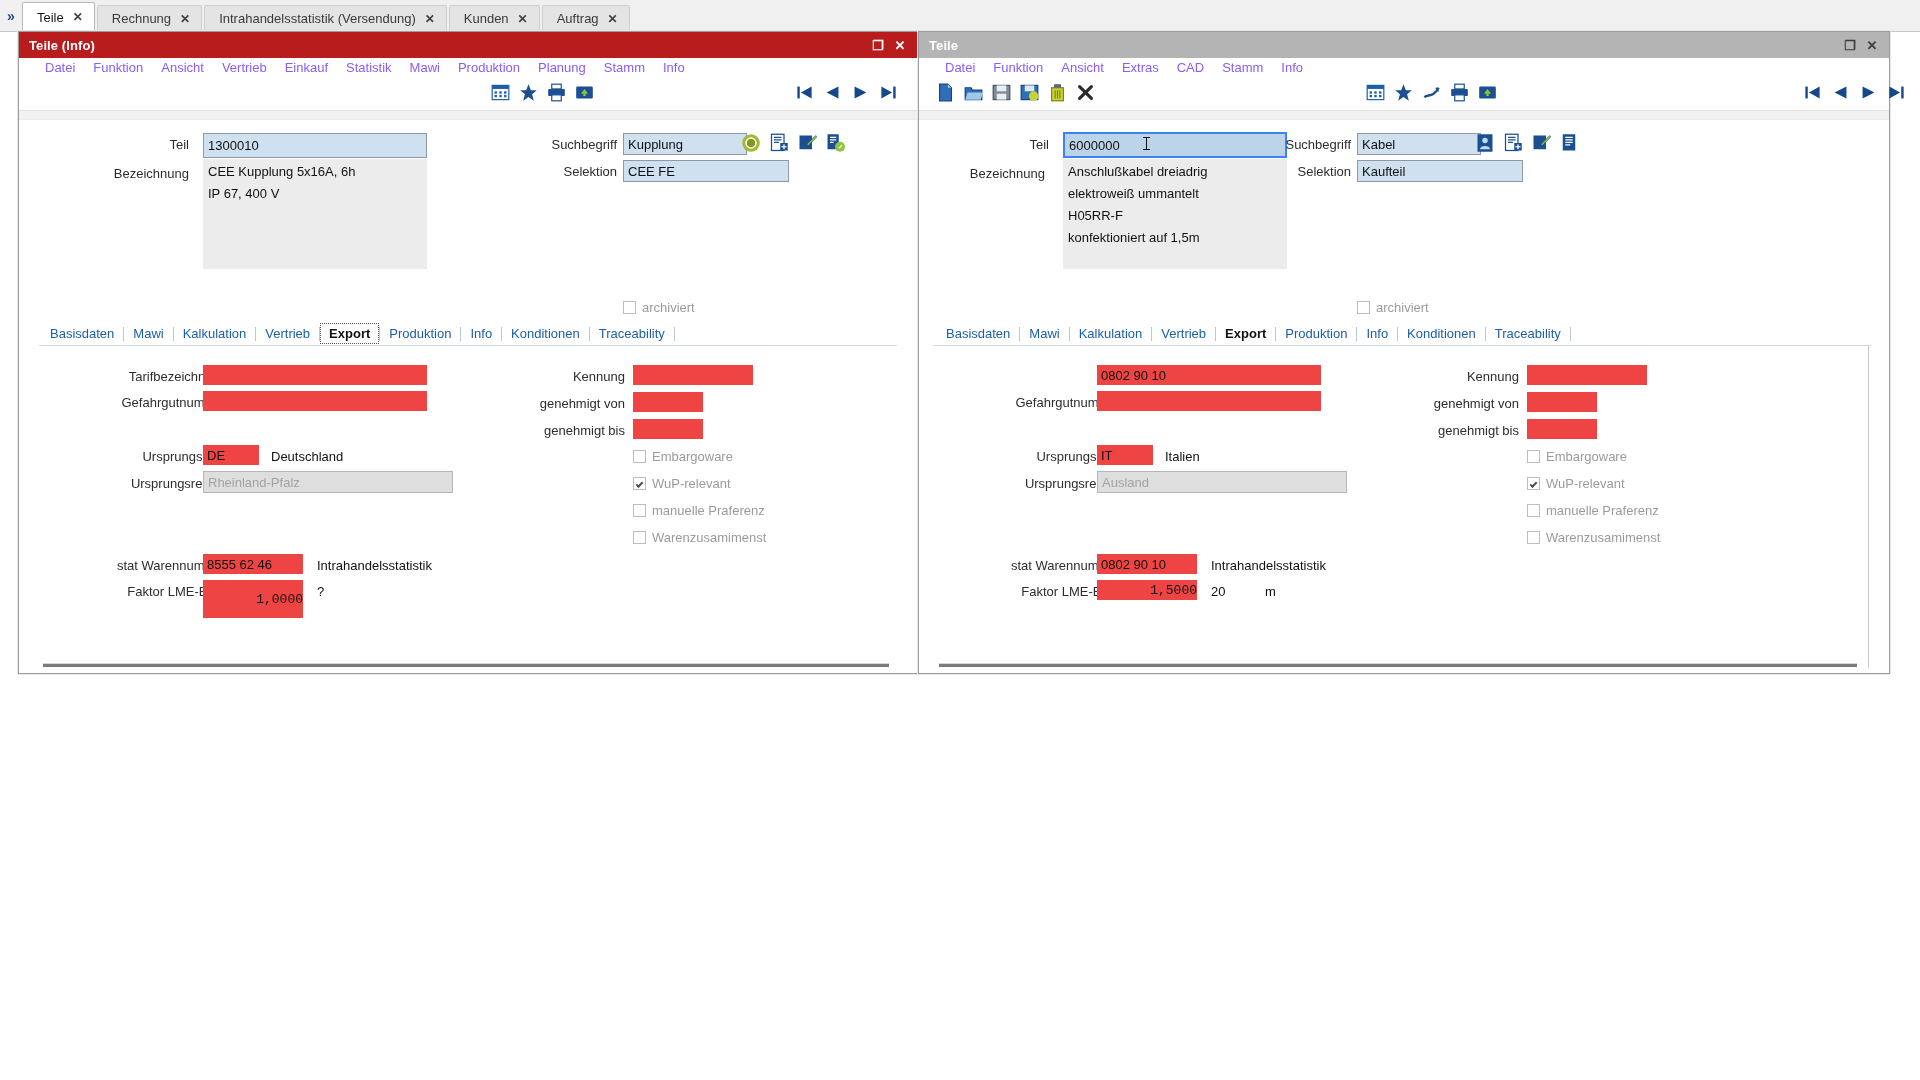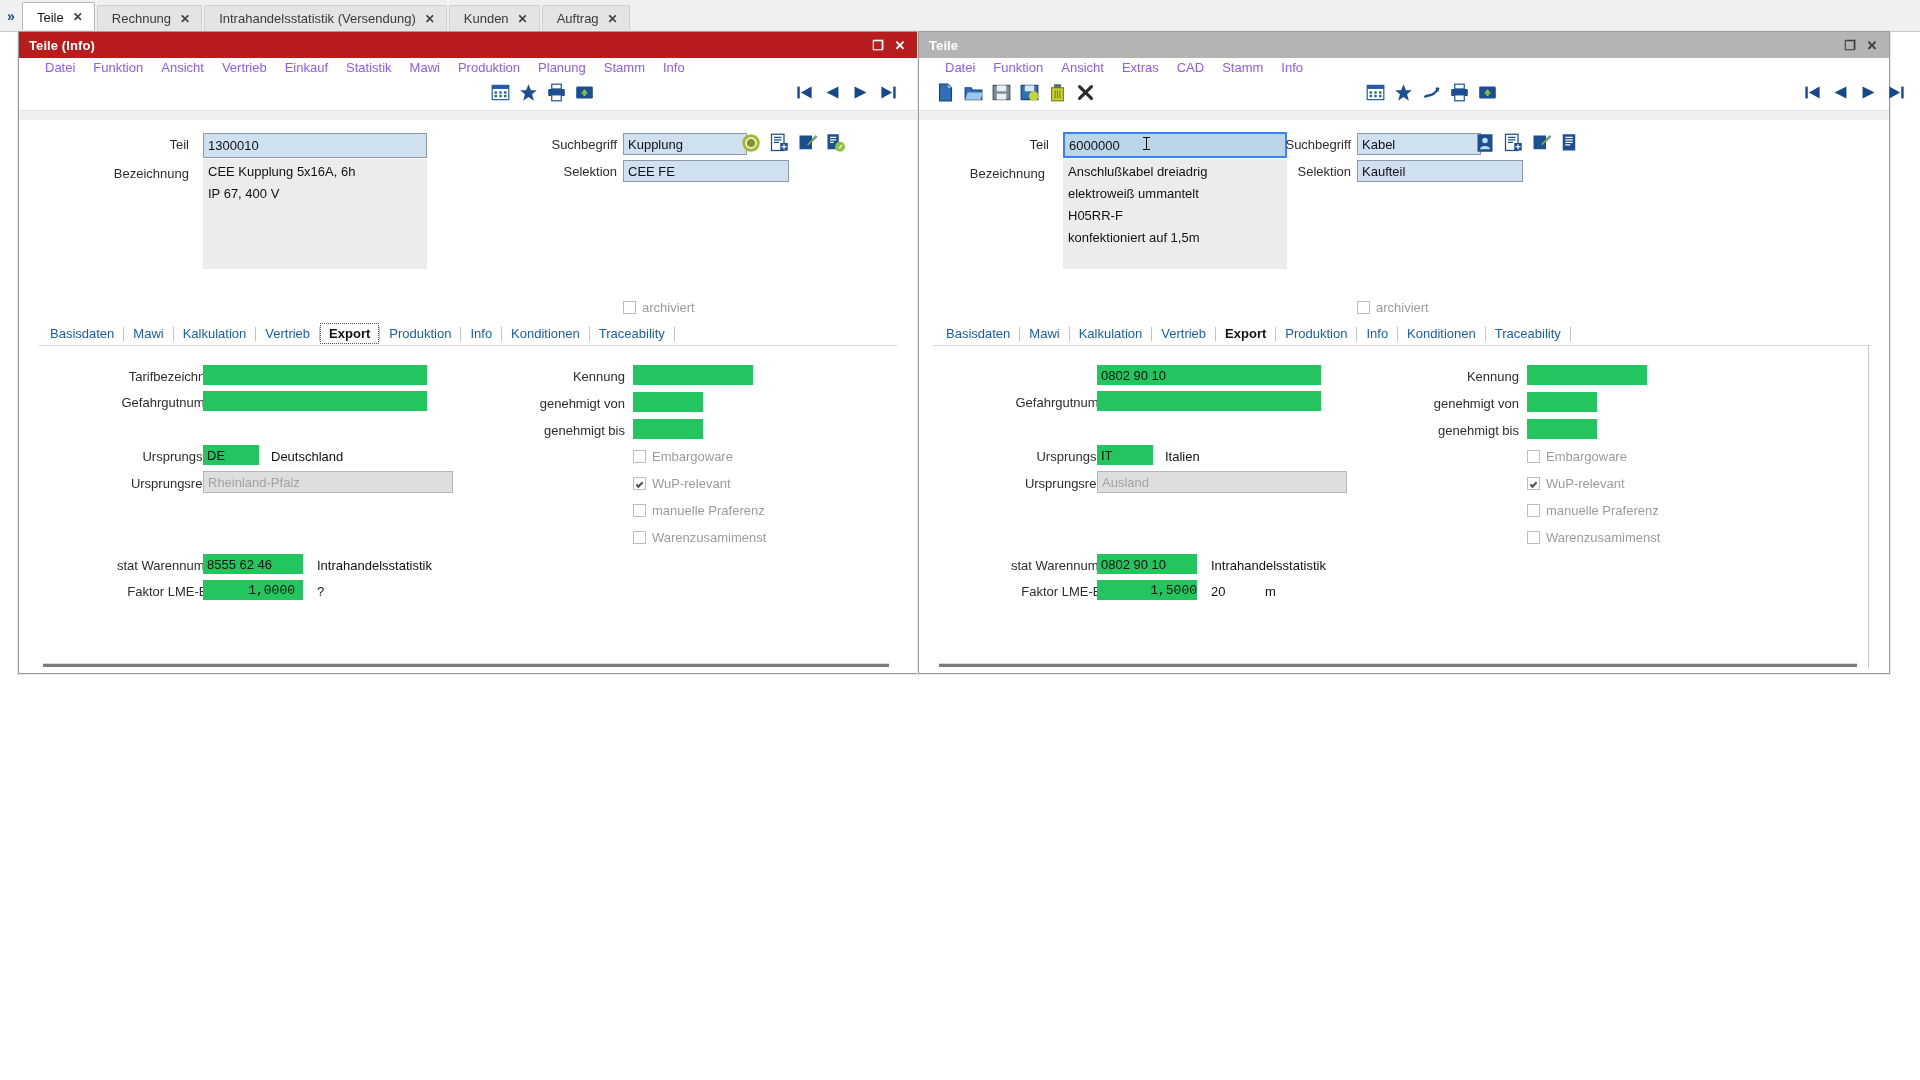--- a/index.html
+++ b/index.html
@@ -92,21 +92,21 @@
   .val{
     position:absolute;font-size:13px;color:#111;white-space:nowrap;
   }
   .fld{
     position:absolute;box-sizing:border-box;
     font-size:13px;color:#111;
     display:flex;align-items:center;
     padding-left:4px;
     white-space:nowrap;
   }
-  .fld.ro{background:#22c55e;border:none;}
+  .fld.ro{background:#ef4444;border:none;}
   .fld.edit{background:#cfe0f0;border:1px solid #8d9aa6;}
   .fld.focus{background:#bcd4ea;border:2px solid #3b82f6;}
   .fld.gray{background:#dedede;color:#a3a3a3;border:1px solid #b6b6b6;}
   .fld.memo{background:#ececec;align-items:flex-start;padding-top:2px;display:block;}
   .memoline{line-height:22px;padding-left:1px;font-size:13px;color:#111;}
   
   .cbx{position:absolute;display:flex;align-items:center;gap:6px;font-size:13px;color:#2d2d2d;white-space:nowrap;}
   .cbx .box{
     width:11px;height:11px;border:1px solid #9a9a9a;background:#ffffff;
     display:inline-block;position:relative;flex:none;
@@ -411,21 +411,21 @@
       <span>Warenzusamimenst</span>
     </div>
 
     <span class="lbl" style="left:44px;top:212px;width:144px;">stat Warennummer</span>
     <div class="fld ro" style="left:164px;top:208px;width:100px;height:20px;">
       <span>8555 62 46</span>
     </div>
     <span class="val" style="left:278px;top:212px;">Intrahandelsstatistik</span>
 
     <span class="lbl" style="left:64px;top:238px;width:124px;">Faktor LME-BME</span>
-    <div class="fld ro" style="left:164px;top:234px;width:100px;height:20px;justify-content:flex-end;padding-right:8px;font-family:'Liberation Mono',monospace;">
+    <div class="fld ro" style="left:164px;top:234px;width:100px;height:38px;justify-content:flex-end;padding-right:0;font-family:'Liberation Mono',monospace;">
       <span>1,0000</span>
     </div>
     <span class="val" style="left:278px;top:238px;">?</span>
   </div>
 
   <div class="botbar" style="left:24px;bottom:6px;width:846px;"></div>
 </div>
 
 <div class="win" id="win-right">
 

